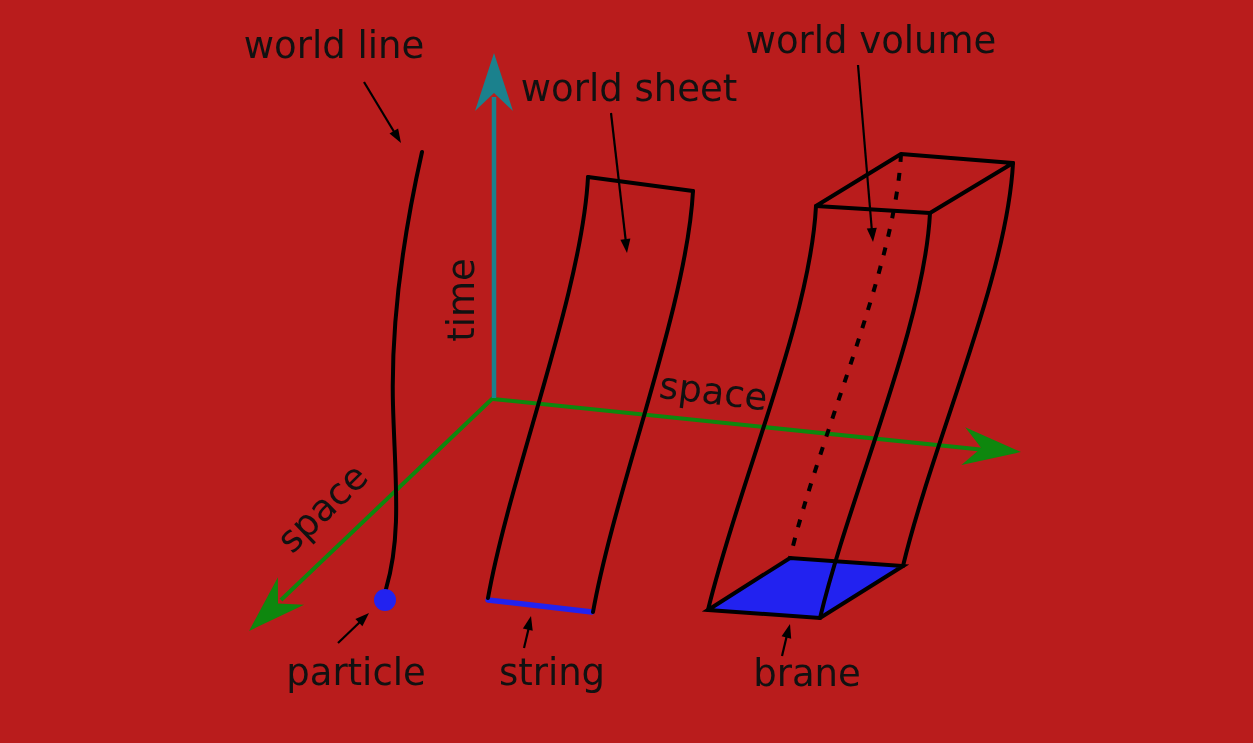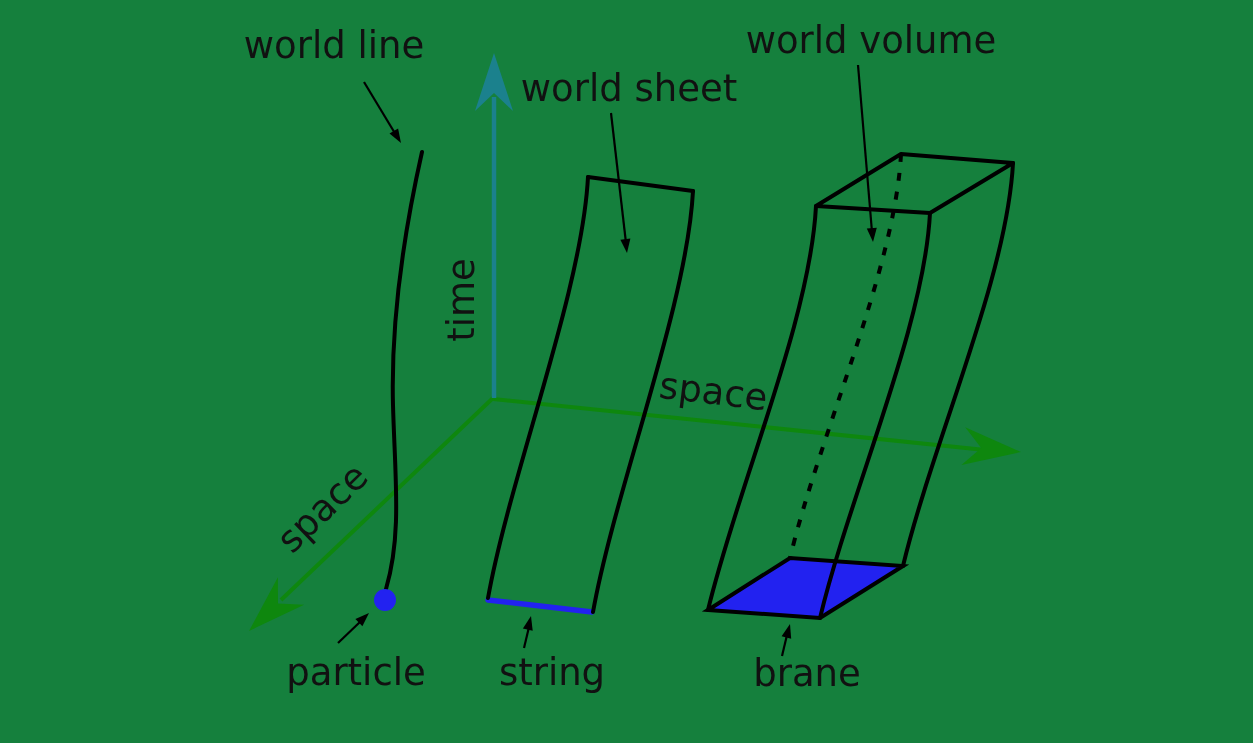--- a/index.html
+++ b/index.html
@@ -1,20 +1,20 @@
 <!DOCTYPE html>
 <html><head>
 <meta charset="utf-8">
 <style>
   html, body { margin: 0; padding: 0; background: #ffffff; }
   .canvas {
     position: relative;
     width: 1253px;
     height: 743px;
-    background: #15803d;
+    background: #b91c1c;
     overflow: hidden;
   }
   svg { display: block; }
   svg text {
     font-family: "DejaVu Sans", "Liberation Sans", sans-serif;
     font-size: 37px;
     fill: #111111;
   }
   .edge-black {
     stroke: #000000;

